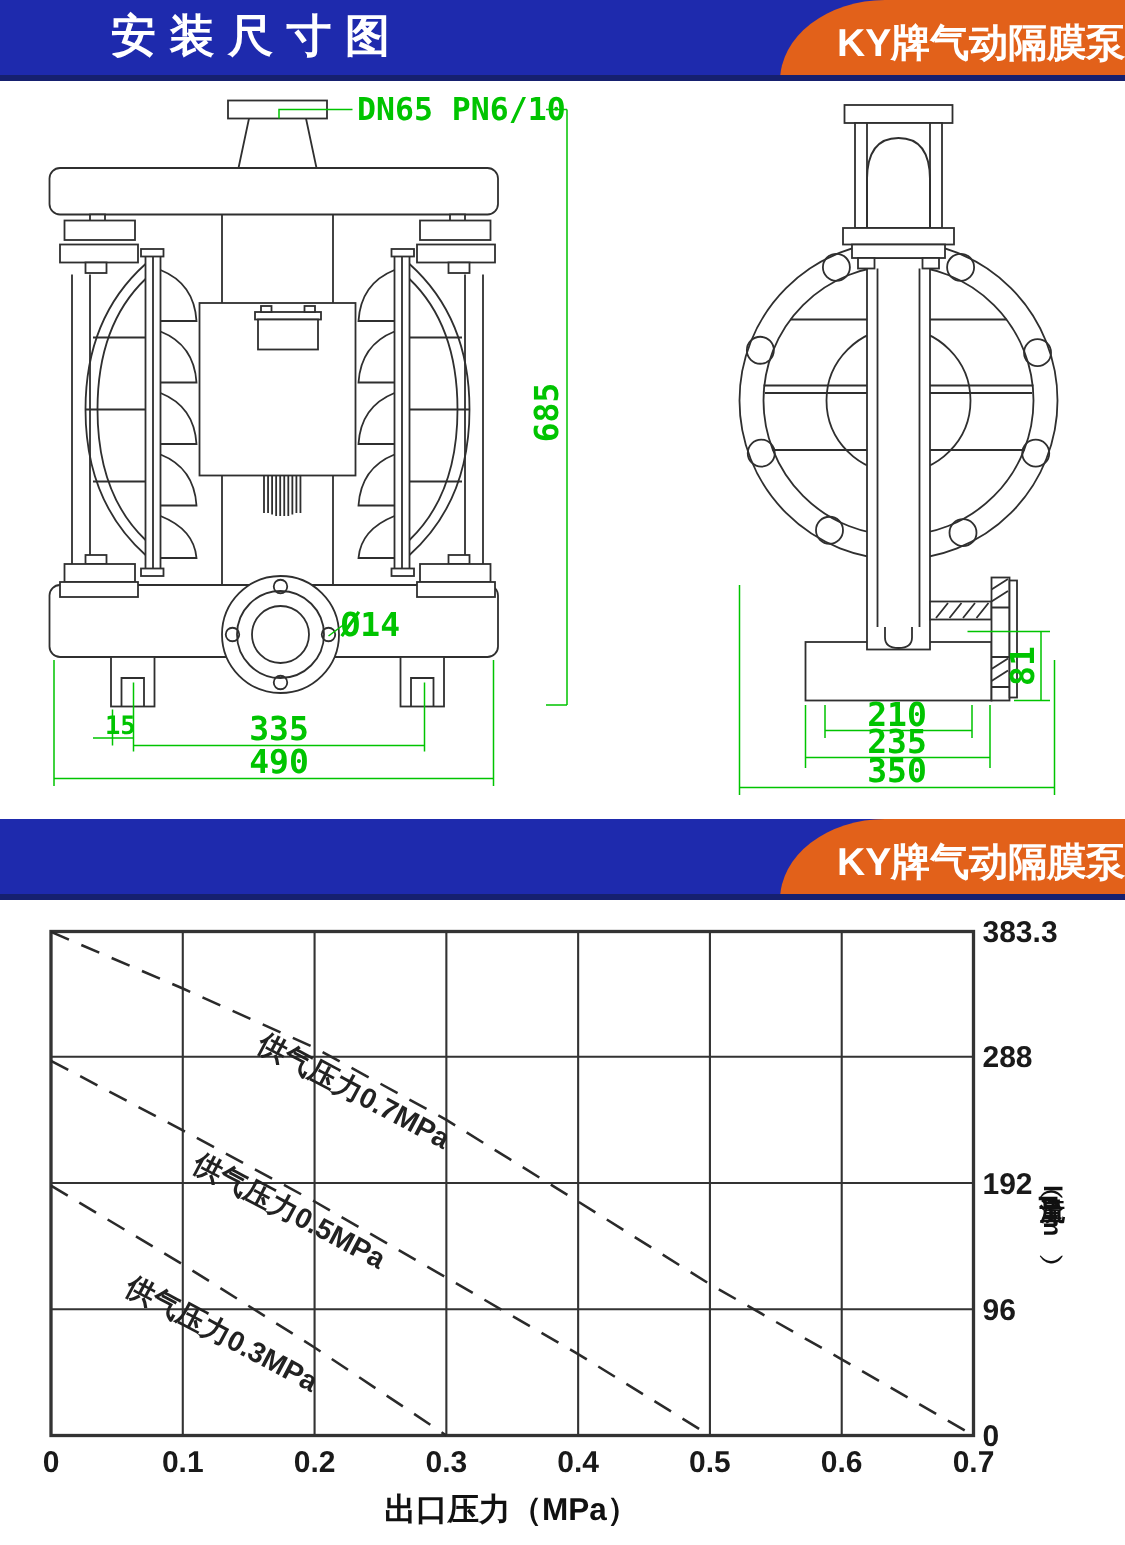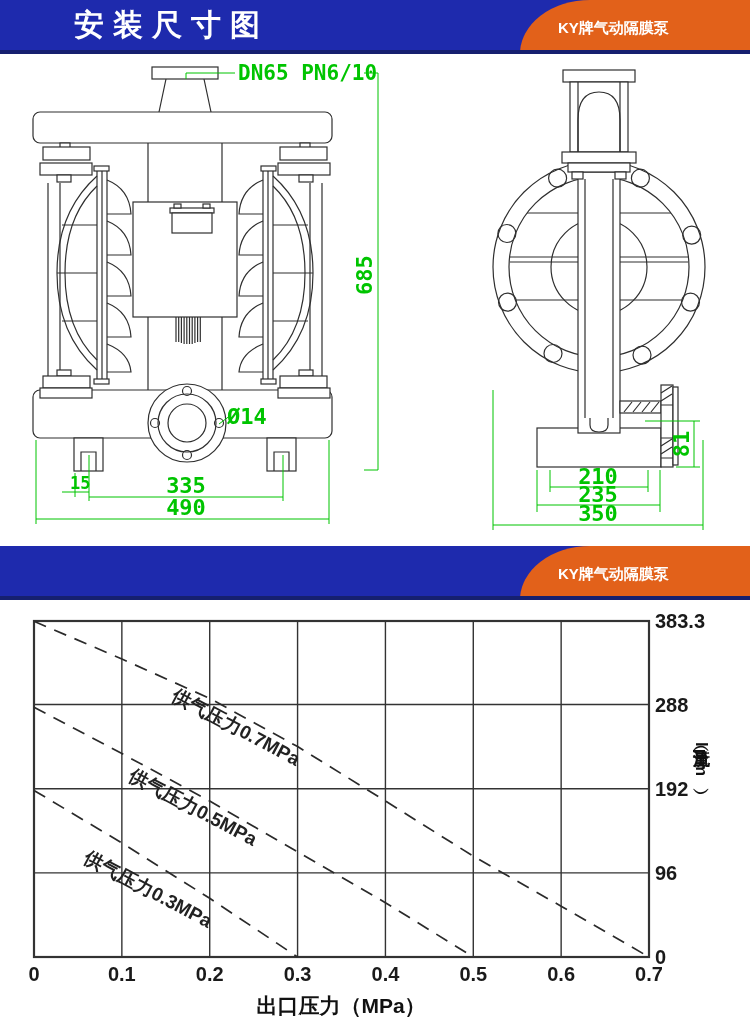--- a/index.html
+++ b/index.html
@@ -1,25 +1,25 @@
 <!DOCTYPE html>
 <html><head>
 <meta charset="utf-8">
 <style>
   html,body{margin:0;padding:0;background:#fff;}
   #page{position:relative;width:750px;height:1030px;background:#fff;overflow:hidden;
-        font-family:"Liberation Sans",sans-serif;}
+        font-family:"Liberation Sans",sans-serif;text-align:center;}
   .banner{position:absolute;left:0;width:750px;height:50px;background:#1e2aad;
           border-bottom:4px solid #16206f;overflow:hidden;}
   .banner-title{position:absolute;left:74px;top:0;height:50px;line-height:50px;
           color:#fff;font-size:30px;font-weight:bold;letter-spacing:9px;white-space:nowrap;}
   .brand-blob{position:absolute;right:0;top:0;width:230px;height:54px;background:#e2611a;
           border-top-left-radius:70px 54px;}
   .brand-label{position:absolute;left:38px;top:0;height:64px;line-height:56px;color:#fff;
-          font-size:15px;font-weight:bold;white-space:nowrap;}
+          font-size:26px;font-weight:bold;white-space:nowrap;}
   svg{position:absolute;left:0;}
   .ln{stroke:#2f2f2f;stroke-width:1.2;fill:none;}
   .lnw{stroke:#2f2f2f;stroke-width:1.2;fill:#fff;}
   .grn{stroke:#00c400;stroke-width:1;fill:none;}
   .dim{fill:#00c400;font:600 22px "DejaVu Sans Mono",monospace;}
   .dim-sm{fill:#00c400;font:600 17px "DejaVu Sans Mono",monospace;}
   .dim-dn{fill:#00c400;font:600 21px "DejaVu Sans Mono",monospace;}
   .tick{fill:#1a1a1a;font:bold 20px "Liberation Sans",sans-serif;}
   .axis-title{fill:#111;font:bold 21px "Liberation Sans",sans-serif;}
   .curve-label{fill:#222;font:600 19px "Liberation Sans",sans-serif;}

